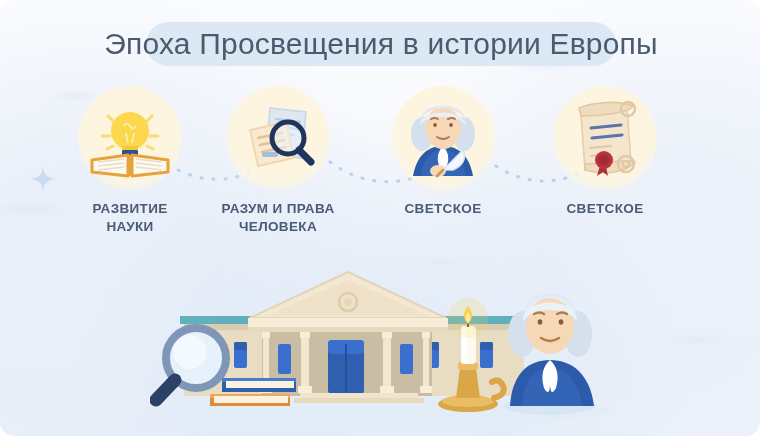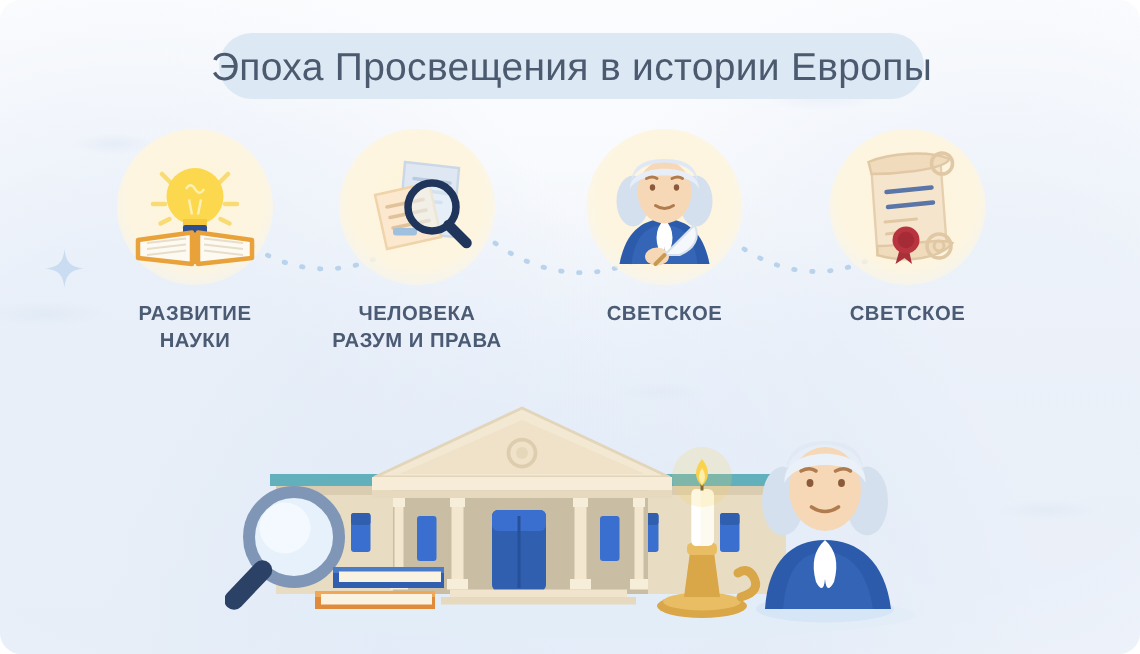--- a/index.html
+++ b/index.html
@@ -31,21 +31,21 @@
     pointer-events:none;
   }
 
   
   .title-pill{
     position:absolute;left:146px;top:22px;width:470px;height:44px;
     background:#dce8f3;border-radius:22px;
     display:flex;align-items:center;justify-content:center;
   }
   .title-text{
-    font-size:26px;color:#4c5a70;letter-spacing:.2px;white-space:nowrap;
+    font-size:30px;color:#4c5a70;letter-spacing:.2px;white-space:nowrap;
   }
 
   
   .sparkle{position:absolute;left:30px;top:166px;width:26px;height:26px;}
 
   
   .pillars{position:absolute;left:0;top:86px;width:722px;height:170px;}
   .pillar{position:absolute;width:176px;text-align:center;}
   .pillar.p1{left:42px;}
   .pillar.p2{left:190px;}
@@ -149,22 +149,22 @@
             <line x1="34" y1="59" x2="58" y2="54"></line>
             <line x1="36" y1="66" x2="60" y2="61"></line>
           </g>
           <rect x="36" y="66" width="16" height="5" rx="2" fill="#9fc0df"></rect>
 
           <circle cx="62" cy="52" r="16" fill="rgba(235,244,252,.55)" stroke="#20355c" stroke-width="5"></circle>
           <line x1="73" y1="64" x2="85" y2="76" stroke="#20355c" stroke-width="7" stroke-linecap="round"></line>
         </svg>
       </div>
       <div class="pillar-label">
+        <div>РАЗУМ И ПРАВА</div>
         <div>ЧЕЛОВЕКА</div>
-        <div>РАЗУМ И ПРАВА</div>
       </div>
     </div>
 
     <div class="pillar p3">
       <div class="disc">
         <div class="halo cream"></div>
         <svg width="104" height="104" viewBox="0 0 104 104">
 
           <path d="M22 90 C26 68 38 60 52 60 C66 60 78 68 82 90 Z" fill="#2c5bab"></path>
           <path d="M30 90 C32 72 40 64 52 64 C64 64 72 72 74 90 Z" fill="#3a6cc0" opacity=".6"></path>

